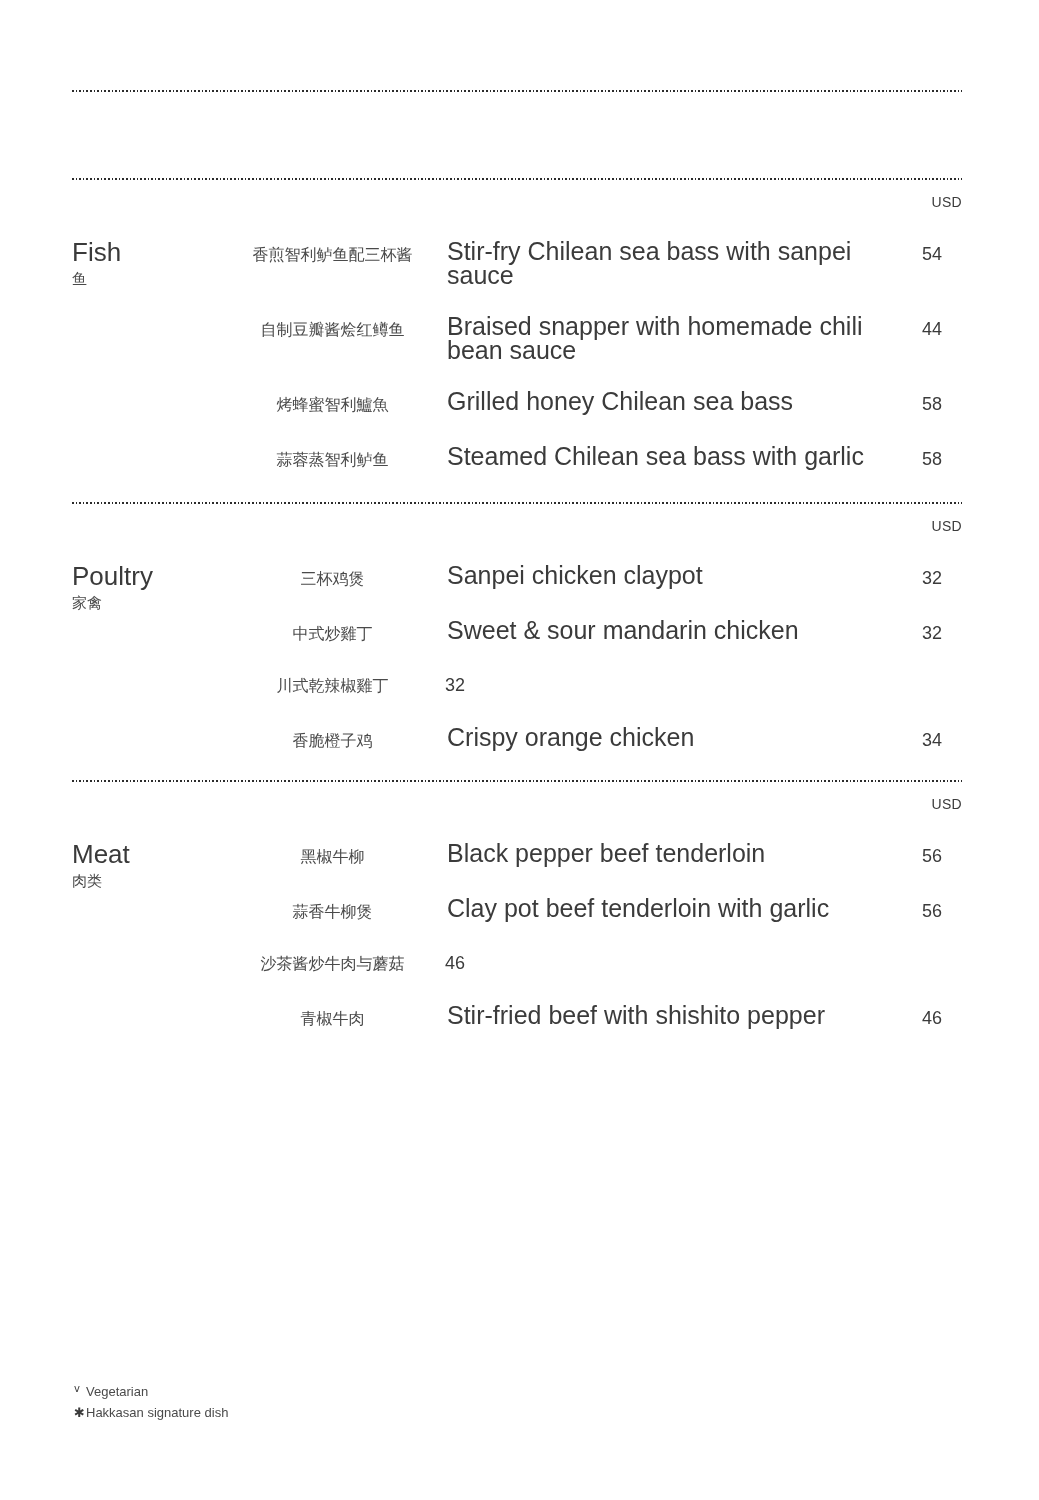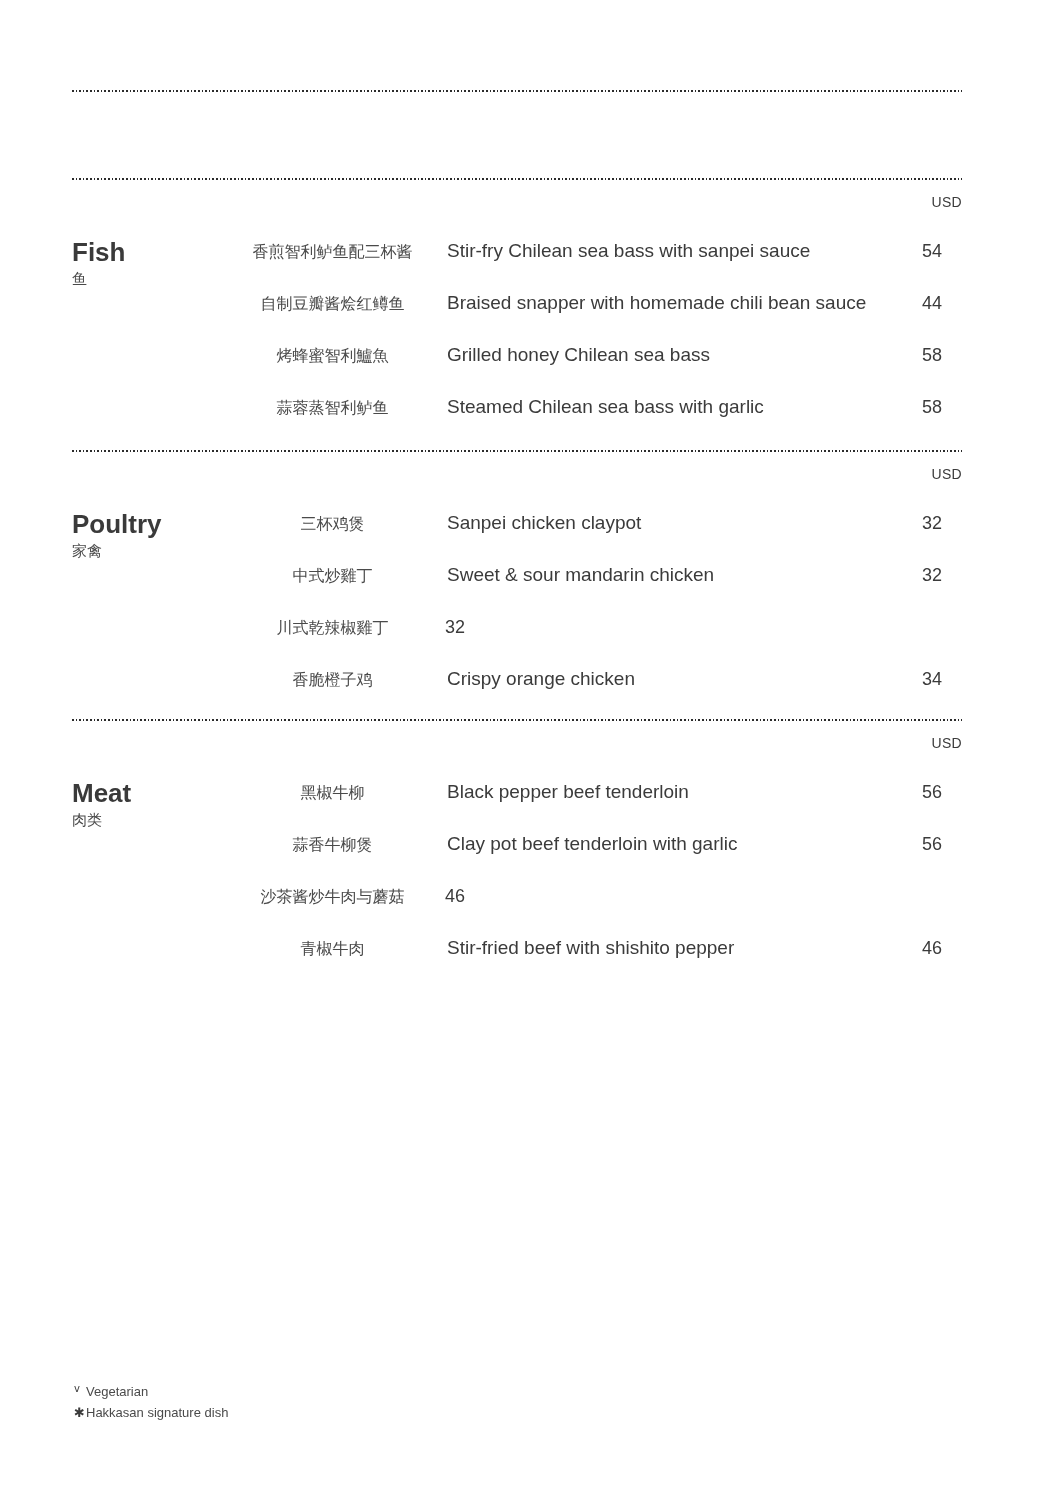--- a/index.html
+++ b/index.html
@@ -37,21 +37,21 @@
     color: #3b3b3b;
   }
   .section-body {
     display: flex;
     margin-top: 30px;
   }
   .section-title { width: 168px; flex: 0 0 168px; }
   .title-en {
     font-size: 26px;
     line-height: 26px;
-    font-weight: 700;
+    font-weight: 400;
     color: #3a3a3a;
   }
   .title-zh {
     margin-top: 5px;
     font-size: 15px;
     color: #4a4a4a;
   }
   .items { flex: 1; }
   .item {
     display: flex;
@@ -61,21 +61,21 @@
   .zh {
     flex: 0 0 185px;
     width: 185px;
     text-align: center;
     font-size: 16px;
     line-height: 24px;
     color: #4a4a4a;
   }
   .en-wrap { flex: 1; padding-left: 22px; }
   .en {
-    font-size: 19px;
+    font-size: 25px;
     line-height: 24px;
     font-weight: 300;
     color: #3b3b3b;
   }
   .sub {
     margin-top: 5px;
     font-size: 13px;
     line-height: 17px;
     color: #3f3f3f;
   }

